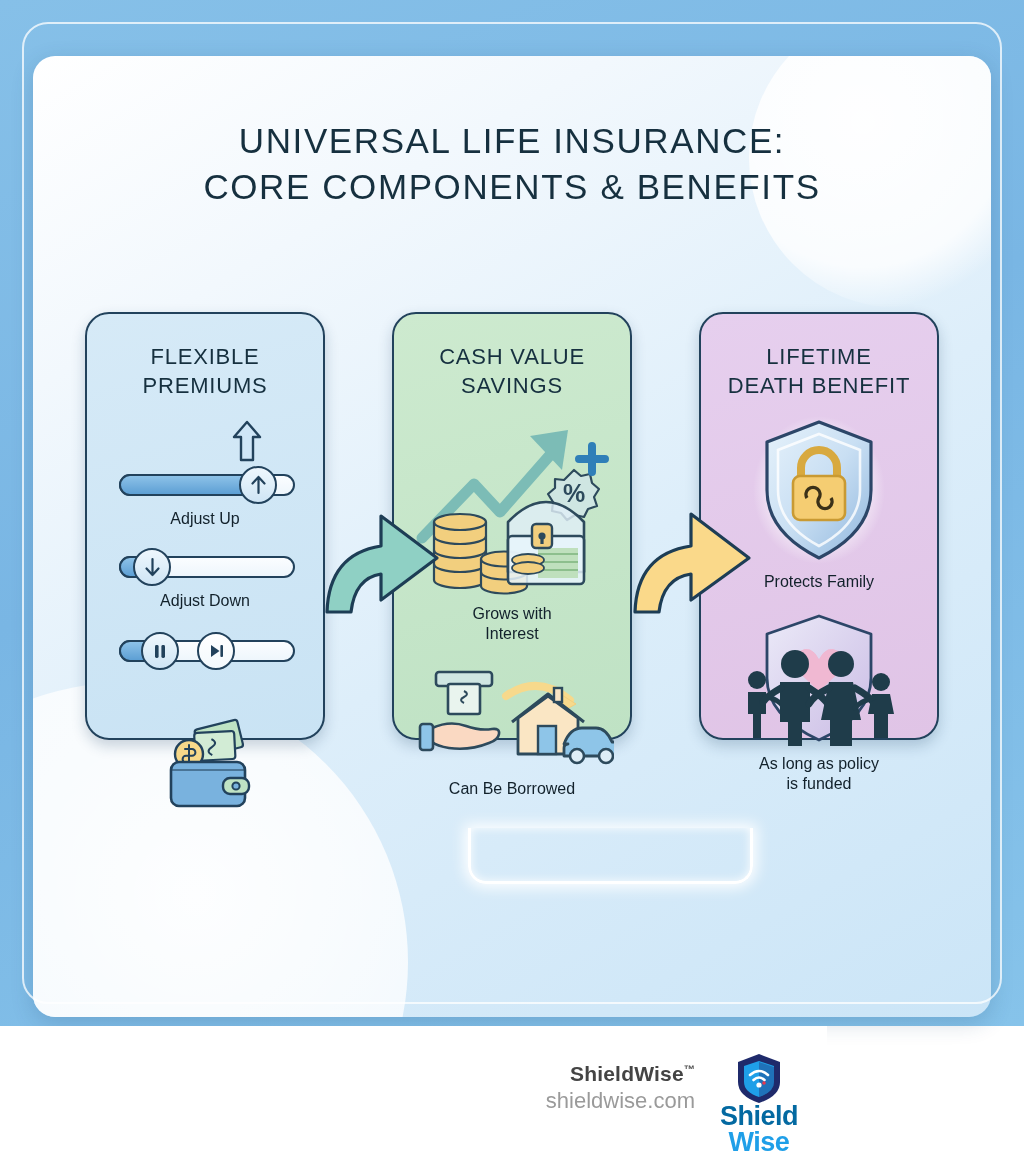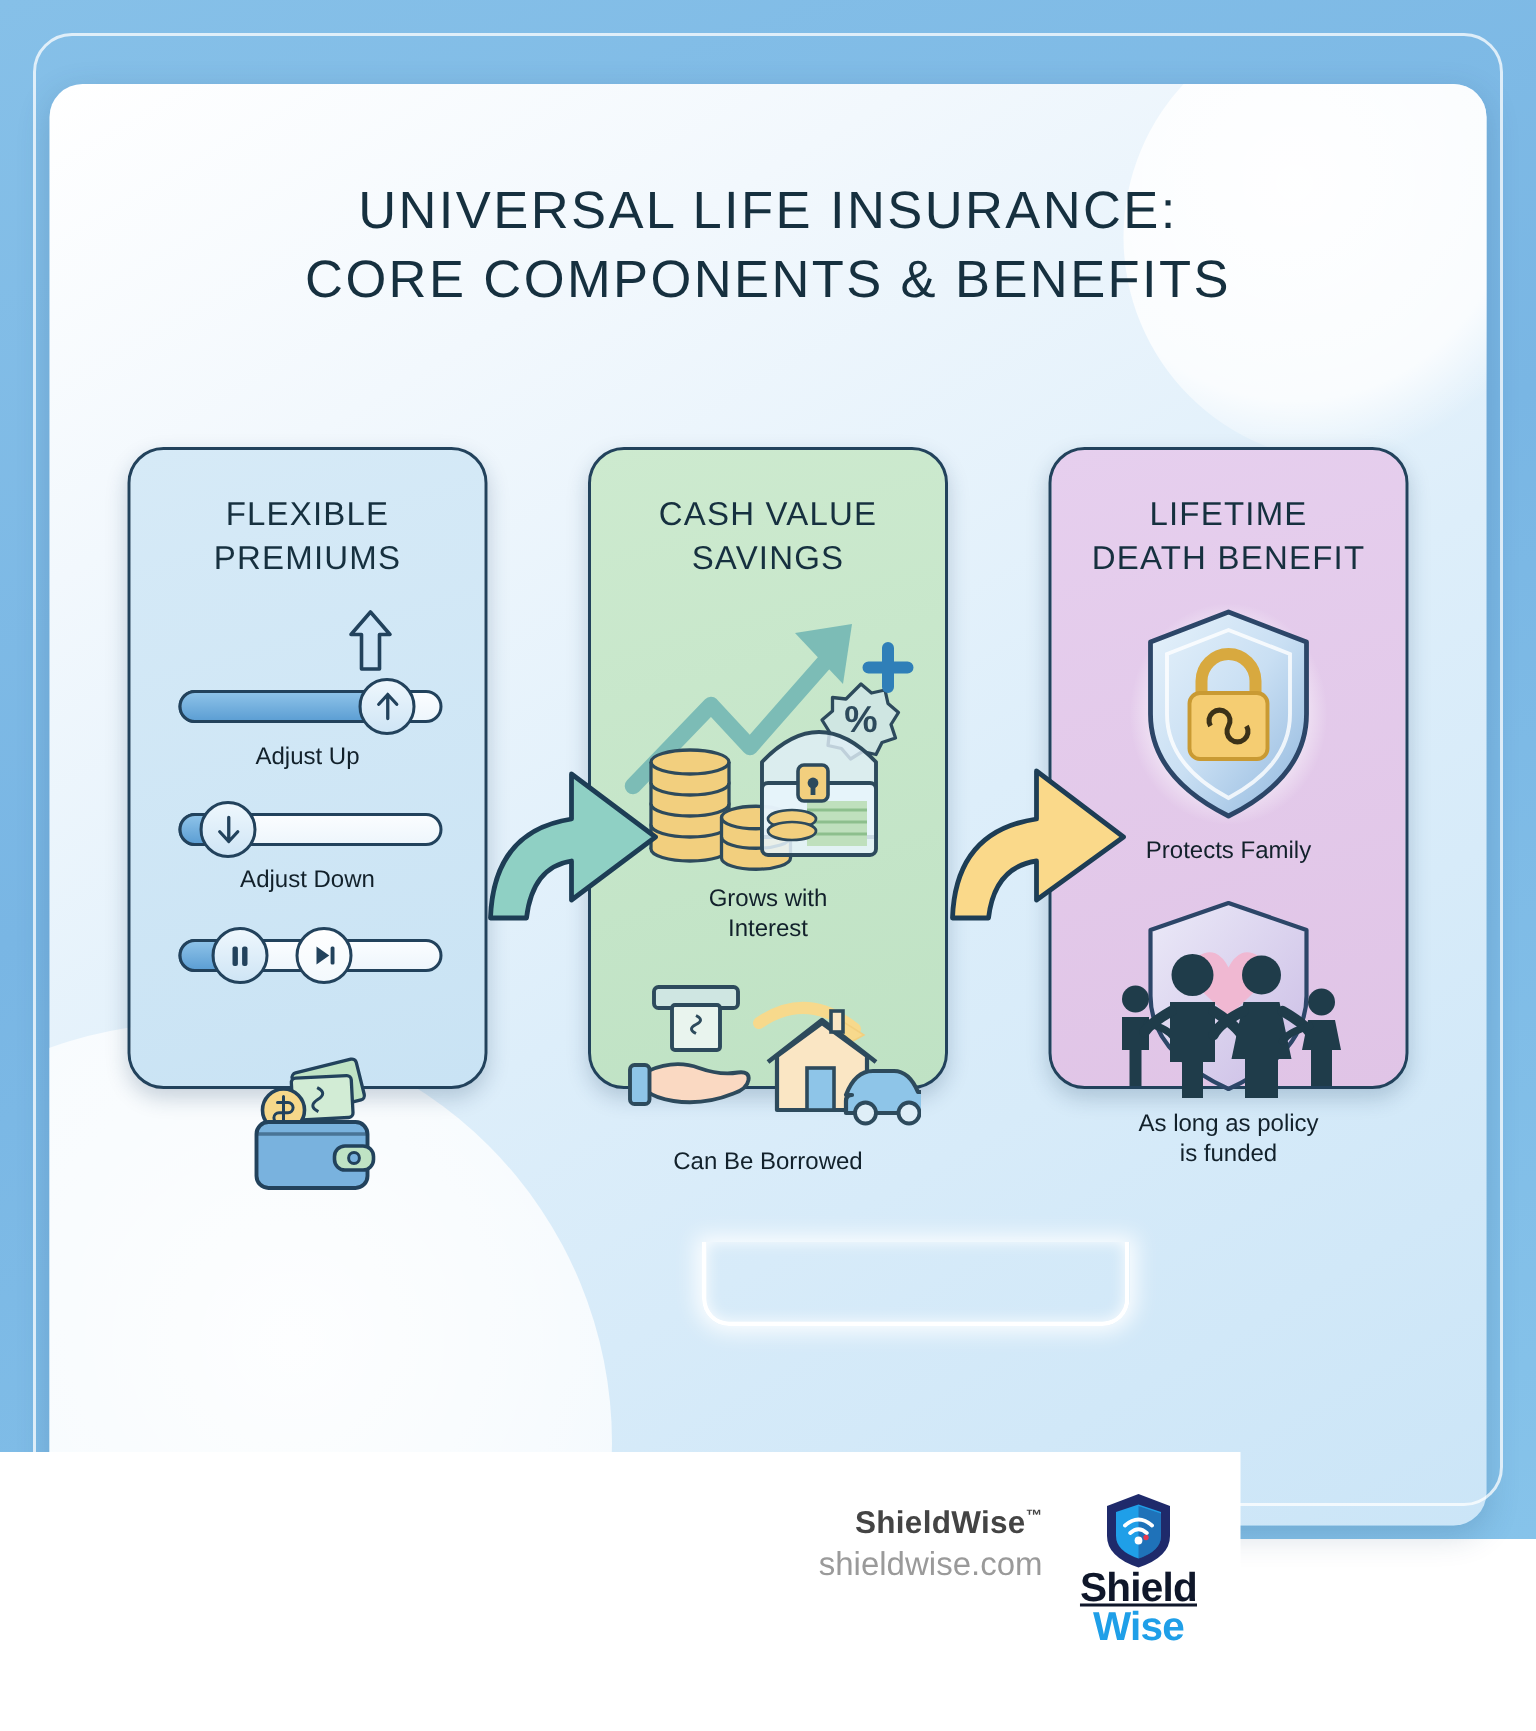--- a/index.html
+++ b/index.html
@@ -41,21 +41,21 @@
     position:absolute; left:0; right:0; top:62px;
     text-align:center; color:#16303f;
     font-size:35px; letter-spacing:1.6px; font-weight:400;
     line-height:1.30; text-transform:uppercase;
   }
   .title .l2{ display:block; }
 
   
   .cards{ position:absolute; left:0; top:0; width:958px; height:961px; }
   .card{
-    position:absolute; top:242px; width:240px; height:428px;
+    position:absolute; top:256px; width:240px; height:428px;
     border:2.5px solid #22425c; border-radius:24px;
     box-shadow:0 6px 14px rgba(25,60,95,.22);
   }
   .card-1{ left:52px;  background:linear-gradient(165deg,#d6eaf7 0%,#c9e3f4 100%); }
   .card-2{ left:359px; background:linear-gradient(165deg,#cdeacf 0%,#bfe2c4 100%); }
   .card-3{ left:666px; background:linear-gradient(165deg,#e6cfee 0%,#e0c4e6 100%); }
 
   .card-title{
     position:absolute; left:10px; right:10px; top:28px;
     text-align:center; color:#16303f;
@@ -96,30 +96,30 @@
     box-shadow:0 0 14px 4px rgba(255,255,255,.92), inset 0 0 10px rgba(255,255,255,.9);
   }
 
   
   .arrow{ position:absolute; top:440px; }
   .arrow-1{ left:292px; }
   .arrow-2{ left:600px; }
 
   
   .footer{
-    position:absolute; left:0; top:968px; width:827px; height:128px;
+    position:absolute; left:0; top:1026px; width:827px; height:128px;
     background:#ffffff;
   }
   .brandtext{ position:absolute; right:132px; top:36px; text-align:right; }
   .brand-name{ font-size:21px; font-weight:bold; color:#444; letter-spacing:.2px; }
   .brand-name sup{ font-size:11px; }
   .brand-url{ font-size:22px; color:#9a9a9a; margin-top:2px; }
   .logo{ position:absolute; right:18px; top:26px; width:100px; height:102px; overflow:hidden; }
   .logo-word{ text-align:center; font-size:27px; font-weight:bold; line-height:.95; }
-  .logo-shield-w{ color:#0f172a; letter-spacing:-.5px;text-decoration:underline; }
+  .logo-shield-w{ color:#0369a1; letter-spacing:-.5px; }
   .logo-wise-w{ color:#1f9fe8; letter-spacing:-.5px; }
 </style>
 </head>
 <body>
 
 <div class="stage">
 
   <div class="panel">
     <div class="blob blob-tr"></div>
     <div class="blob blob-bl"></div>

